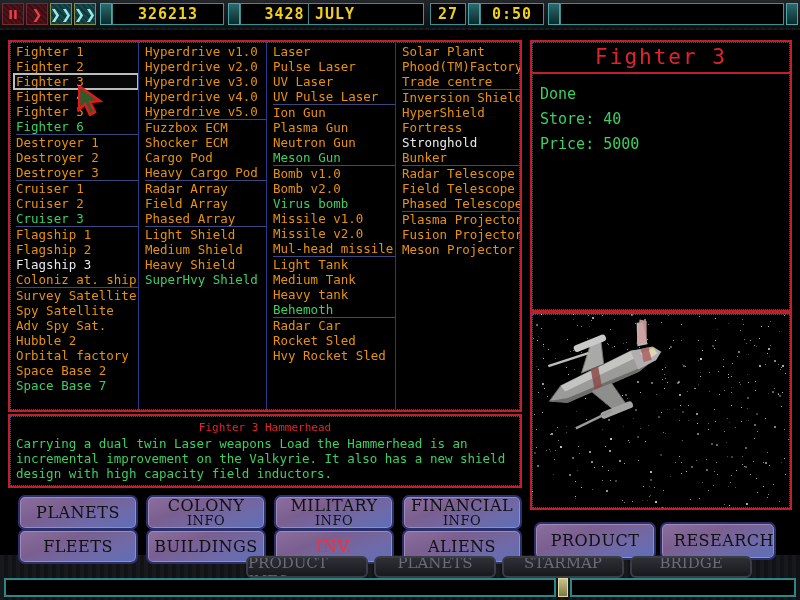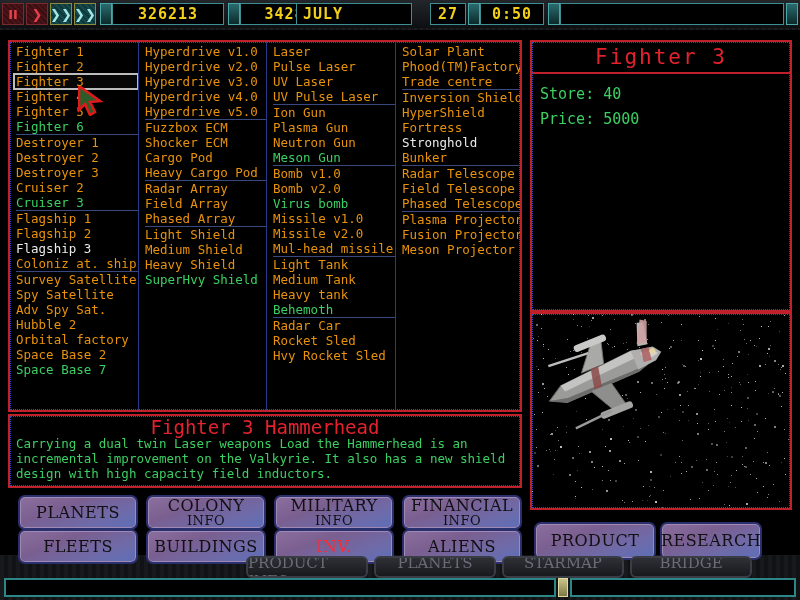--- a/index.html
+++ b/index.html
@@ -59,21 +59,21 @@
   .row.green{color:#3ccf62;}
   .row.white{color:#e9e9e9;}
   .row.sep{border-top:1px solid #39497f;}
   .row.sel{outline:2px solid #bdbdbd;outline-offset:-1px;
     background:#070707;padding-left:2px;margin-left:-2px;}
 
   
   #descpanel{position:absolute;left:8px;top:414px;width:514px;height:74px;
     background:#000;box-sizing:border-box;border:2px solid #c0202a;
     outline:1px dotted #2b4cc8;outline-offset:-3px;padding:3px 6px;}
-  #desc-title{color:#e4222e;font-size:19px;text-align:center;height:17px;
+  #desc-title{color:#e4222e;font-size:11px;text-align:center;height:17px;
     line-height:17px;font-family:"DejaVu Sans Mono",monospace;}
   #desc-body{color:#3ccf62;font-size:12.5px;line-height:15px;
     font-family:"DejaVu Sans Mono",monospace;white-space:pre-wrap;}
 
   
   #rightpanel{position:absolute;left:530px;top:40px;width:262px;height:272px;
     background:#000;box-sizing:border-box;border:2px solid #c0202a;
     outline:1px dotted #2b4cc8;outline-offset:-3px;}
   #rp-title{height:30px;line-height:30px;text-align:center;color:#e4222e;
     font-size:21px;letter-spacing:2px;border-bottom:2px solid #c0202a;
@@ -138,41 +138,42 @@
       <div class="tb-btn tb-teal" style="left: 50px;">
         <span class="tb-glyph">❯❯</span>
       </div>
       <div class="tb-btn tb-teal" style="left: 74px;">
         <span class="tb-glyph">❯❯</span>
       </div>
       <div class="tb-cap" style="left: 100px;"></div>
       <div class="lcd center" style="left: 112px; width: 112px;">326213</div>
       <div class="tb-cap" style="left: 228px;"></div>
       <div class="lcd center" style="left: 240px; width: 89px;">3428</div>
-      <div class="lcd left" style="left: 296px; width: 116px;">JULY</div>
+      <div class="lcd left" style="left: 308px; width: 116px;">JULY</div>
       <div class="lcd center" style="left: 430px; width: 36px;">27</div>
       <div class="tb-cap" style="left: 468px;"></div>
       <div class="lcd center" style="left: 480px; width: 64px;">0:50</div>
       <div class="tb-cap" style="left: 548px;"></div>
       <div class="lcd left" style="left: 560px; width: 224px;"></div>
       <div class="tb-cap" style="left: 786px;"></div>
     </div>
 
   <div id="invpanel">
     <div class="cols" id="inv-cols">
         <div class="col col-w1">
           <div class="row">Fighter 1</div>
           <div class="row">Fighter 2</div>
           <div class="row sel">Fighter 3</div>
           <div class="row">Fighter 4</div>
           <div class="row">Fighter 5</div>
           <div class="row green">Fighter 6</div>
           <div class="row sep">Destroyer 1</div>
           <div class="row">Destroyer 2</div>
           <div class="row">Destroyer 3</div>
+          <div class="row sep">Cruiser 1</div>
           <div class="row">Cruiser 2</div>
           <div class="row green">Cruiser 3</div>
           <div class="row sep">Flagship 1</div>
           <div class="row">Flagship 2</div>
           <div class="row white">Flagship 3</div>
           <div class="row">Coloniz at. ship</div>
           <div class="row sep">Survey Satellite</div>
           <div class="row">Spy Satellite</div>
           <div class="row">Adv Spy Sat.</div>
           <div class="row">Hubble 2</div>
@@ -241,20 +242,21 @@
   </div>
 
   <div id="descpanel">
     <div id="desc-title">Fighter 3 Hammerhead</div>
     <div id="desc-body">Carrying a dual twin Laser weapons Load the Hammerhead is an incremental improvement on the Valkyrie. It also has a new shield design with high capacity field inductors.</div>
   </div>
 
   <div id="rightpanel">
     <div id="rp-title">Fighter 3</div>
     <div id="rp-stats">
+      <div class="stat">Done</div>
       <div class="stat">
         <span>Store:</span>
         <span>40</span>
       </div>
       <div class="stat">
         <span>Price:</span>
         <span>5000</span>
       </div>
     </div>
   </div>
@@ -657,21 +659,21 @@
       </div>
       <div class="btn active" style="left: 274px; top: 529px; width: 120px; height: 35px;">
         <div>INV.</div>
       </div>
       <div class="btn" style="left: 402px; top: 529px; width: 120px; height: 35px;">
         <div>ALIENS</div>
       </div>
       <div class="btn" style="left: 534px; top: 522px; width: 122px; height: 38px;">
         <div>PRODUCT</div>
       </div>
-      <div class="btn" style="left: 660px; top: 522px; width: 102px; height: 38px;">
+      <div class="btn" style="left: 660px; top: 522px; width: 116px; height: 38px; align-items: flex-end;">
         <div>RESEARCH</div>
       </div>
     </div>
 
   <div id="occluded-buttons">
       <div class="btn-occluded" style="left: 246px; top: 556px; width: 122px; height: 22px;">
         <span style="margin-top: -4px;">PRODUCT INFO</span>
       </div>
       <div class="btn-occluded" style="left: 374px; top: 556px; width: 122px; height: 22px;">
         <span style="margin-top: -4px;">PLANETS</span>

